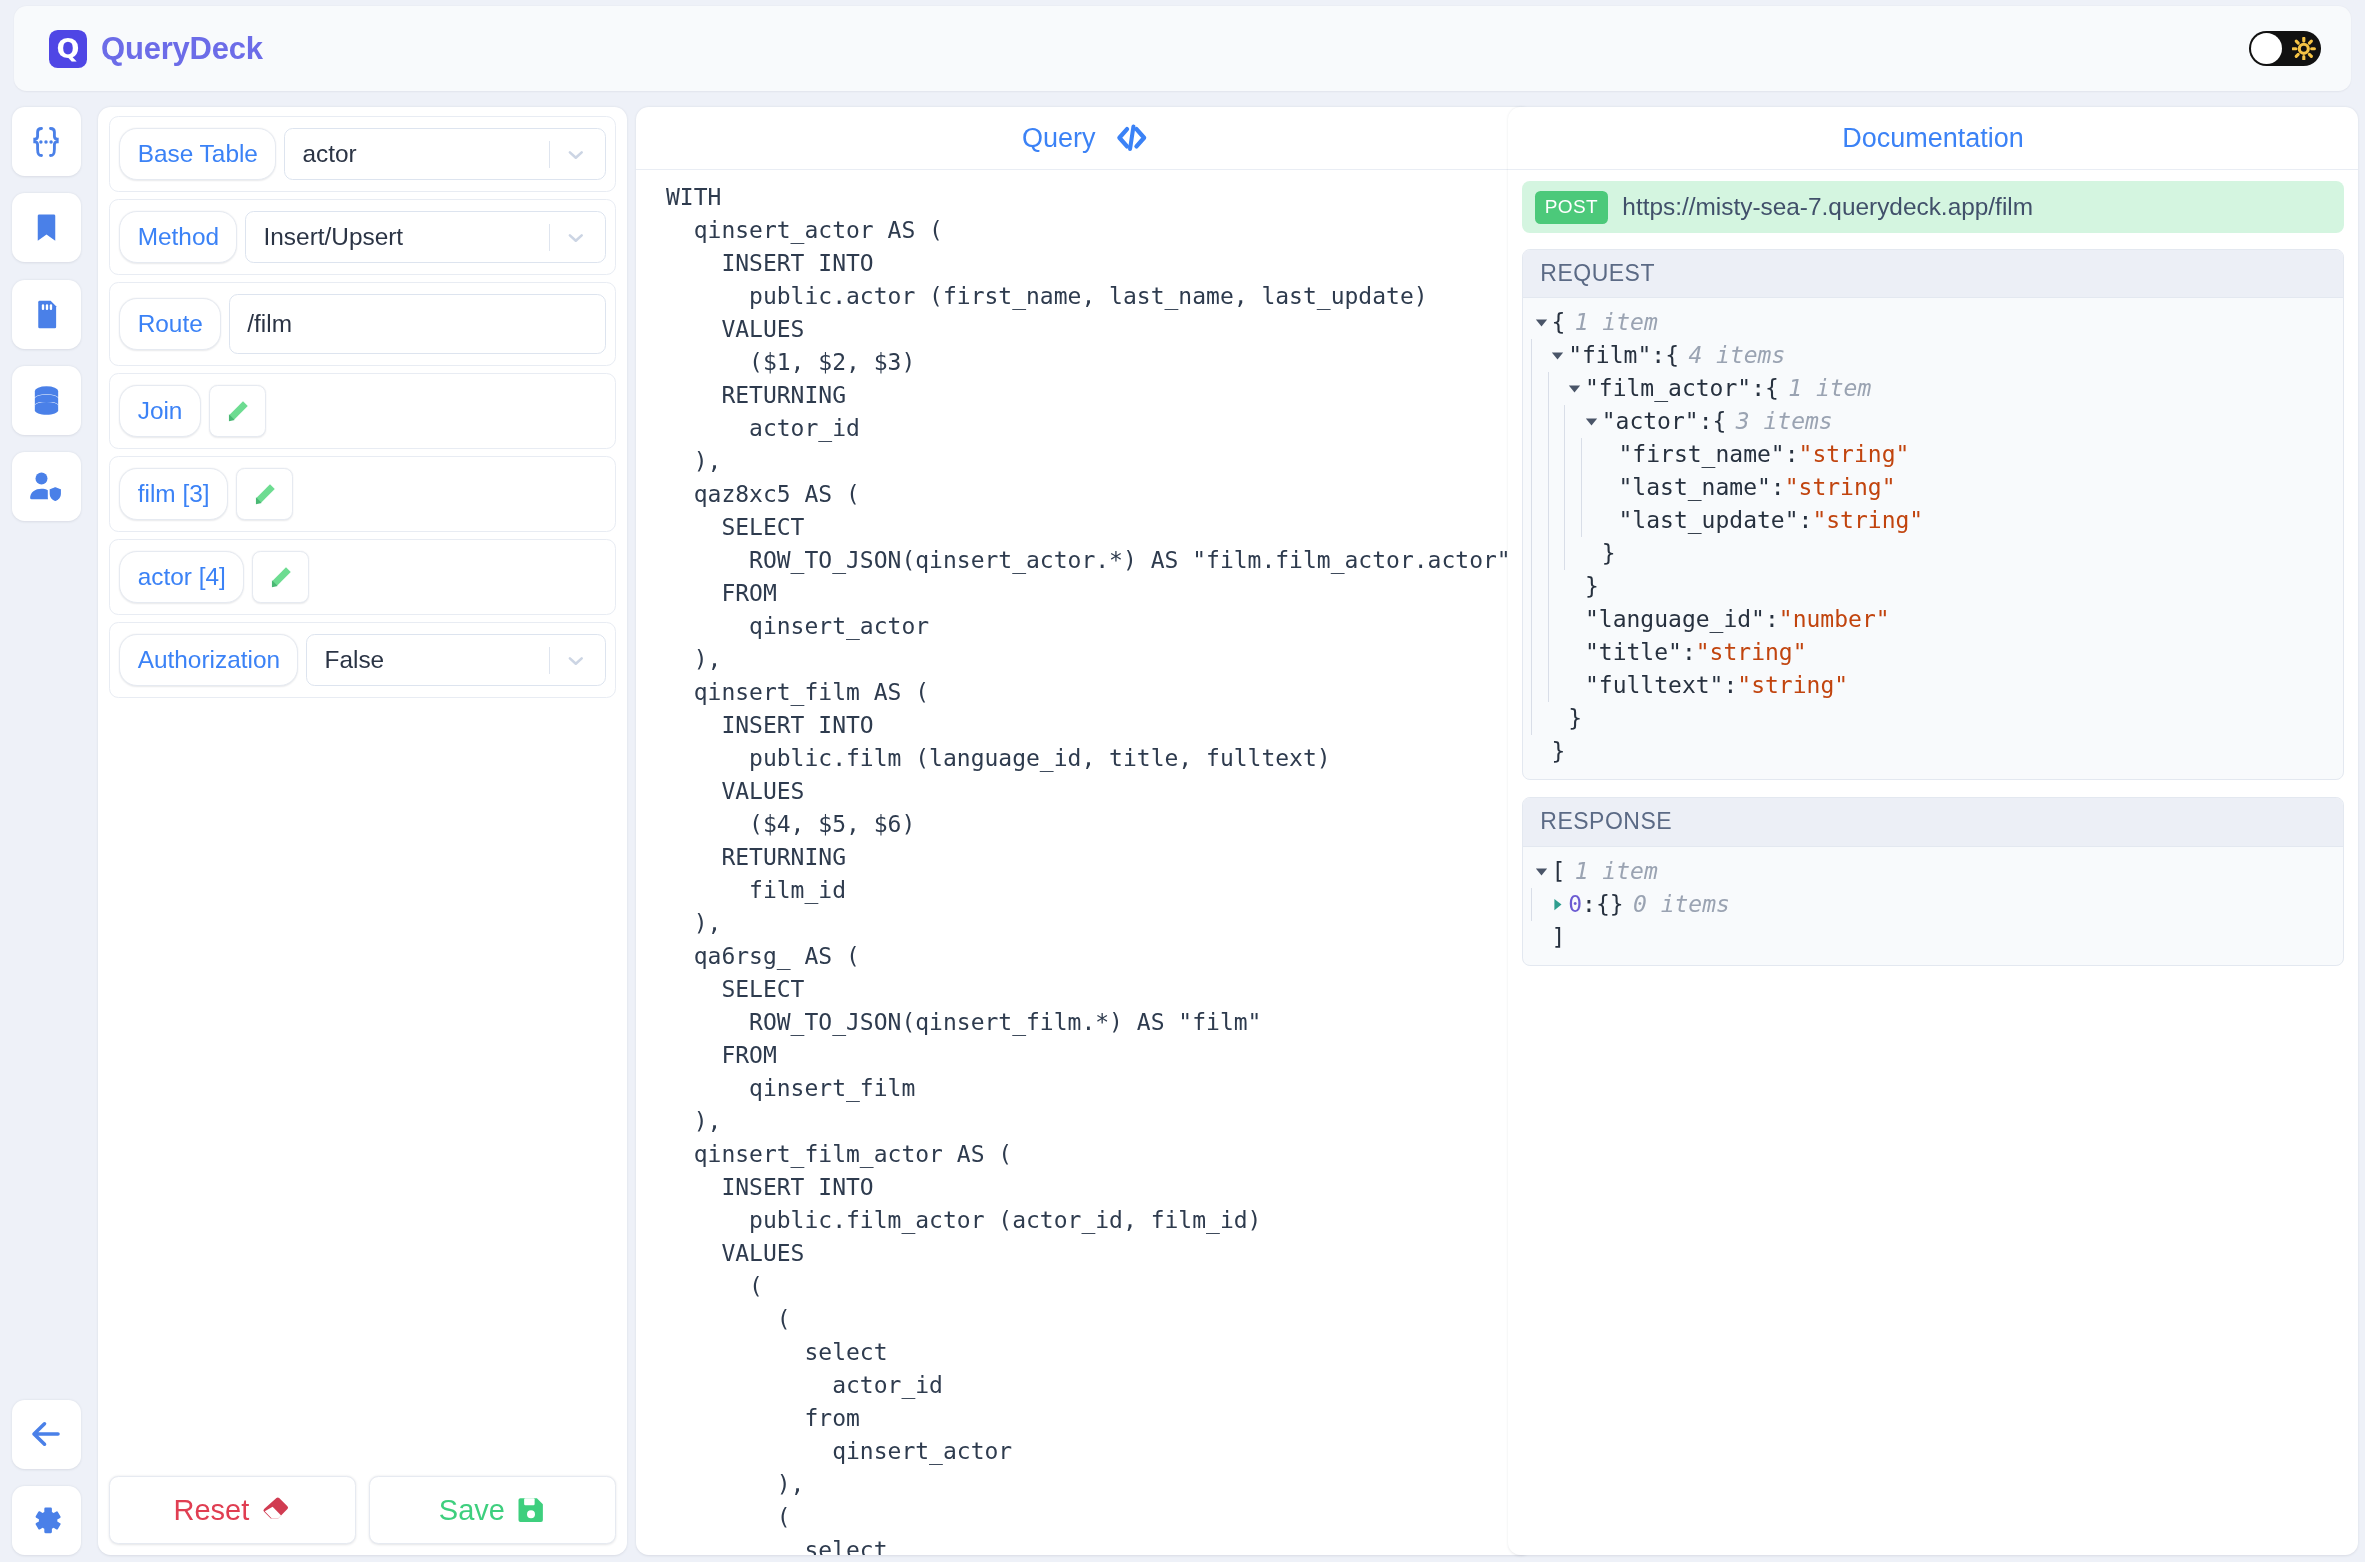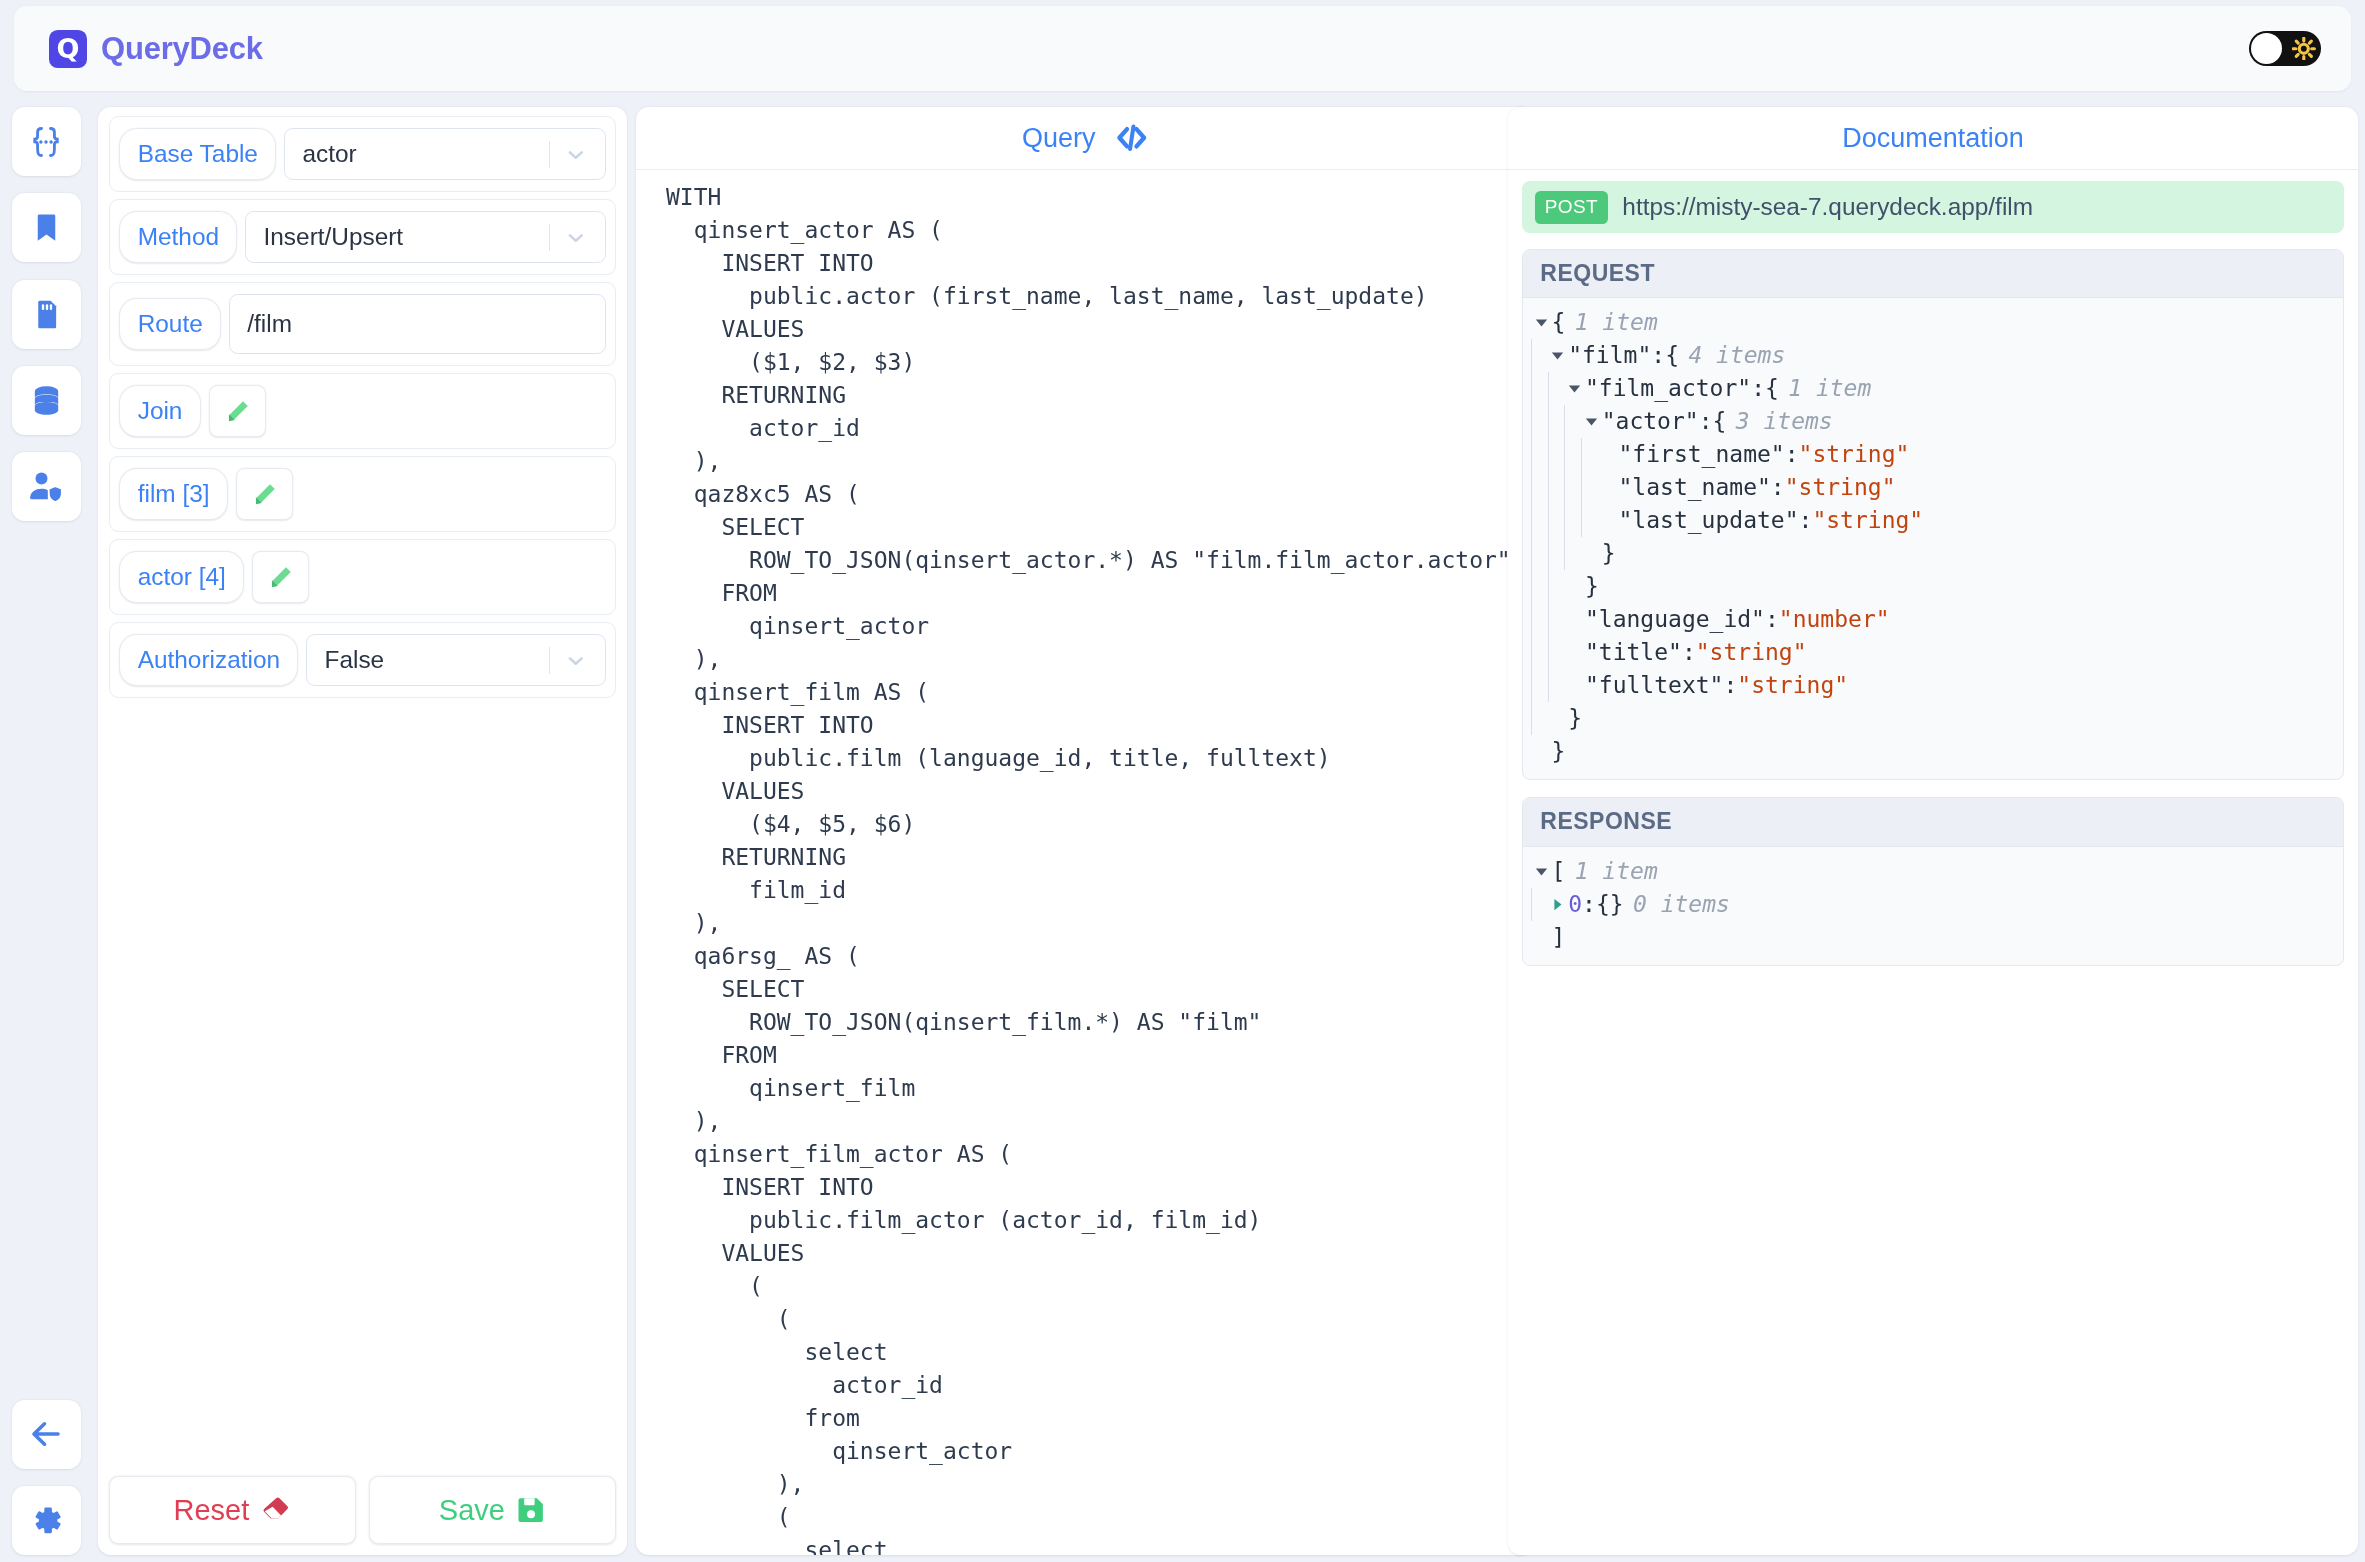--- a/index.html
+++ b/index.html
@@ -154,21 +154,21 @@
     font-family: Liberation Sans, sans-serif;
     font-size: 24.4px; color: #41506a;
   }
   .json-box {
     border: 0.8px solid #e3e8f0; border-radius: 7.9px;
     background: #f8fafc; overflow: hidden; margin-bottom: 17.3px;
   }
   .json-head {
     background: #eceff6; border-bottom: 0.8px solid #e3e8f0;
     padding: 10.2px 17.3px; color: #5b6a85;
-    font-size: 23px; font-weight: 700; letter-spacing: 0.5px;
+    font-size: 23px; font-weight: 400; letter-spacing: 0.5px;
   }
   .json-tree {
     padding: 7.9px 0 11px 0;
     font-family: "DejaVu Sans Mono", monospace; font-size: 23px;
   }
   .jrow { display: flex; align-items: center; height: 33px; padding-left: 7.9px; }
   .guide { border-left: 0.8px solid #d9dee8; align-self: stretch; }
   .tri { width: 20.5px; flex: none; display: flex; align-items: center; justify-content: center; }
   .tri svg { display: block; }
   .jkey  { color: #27313f; }

